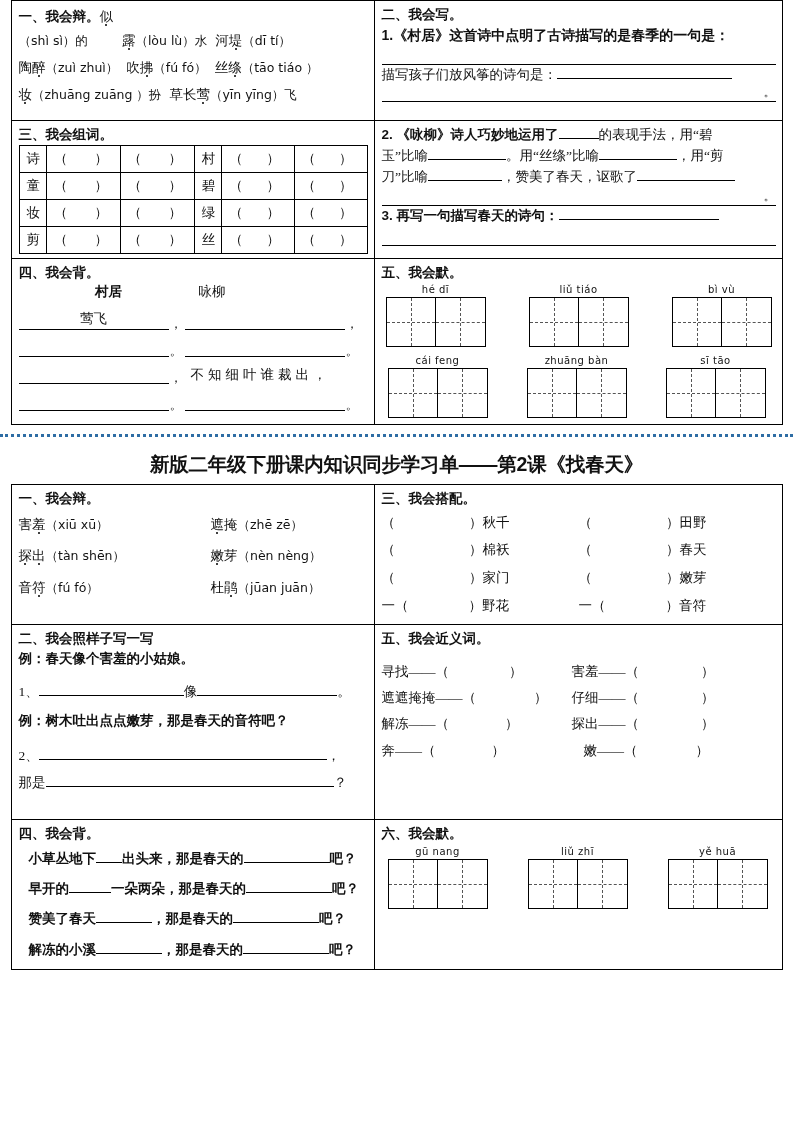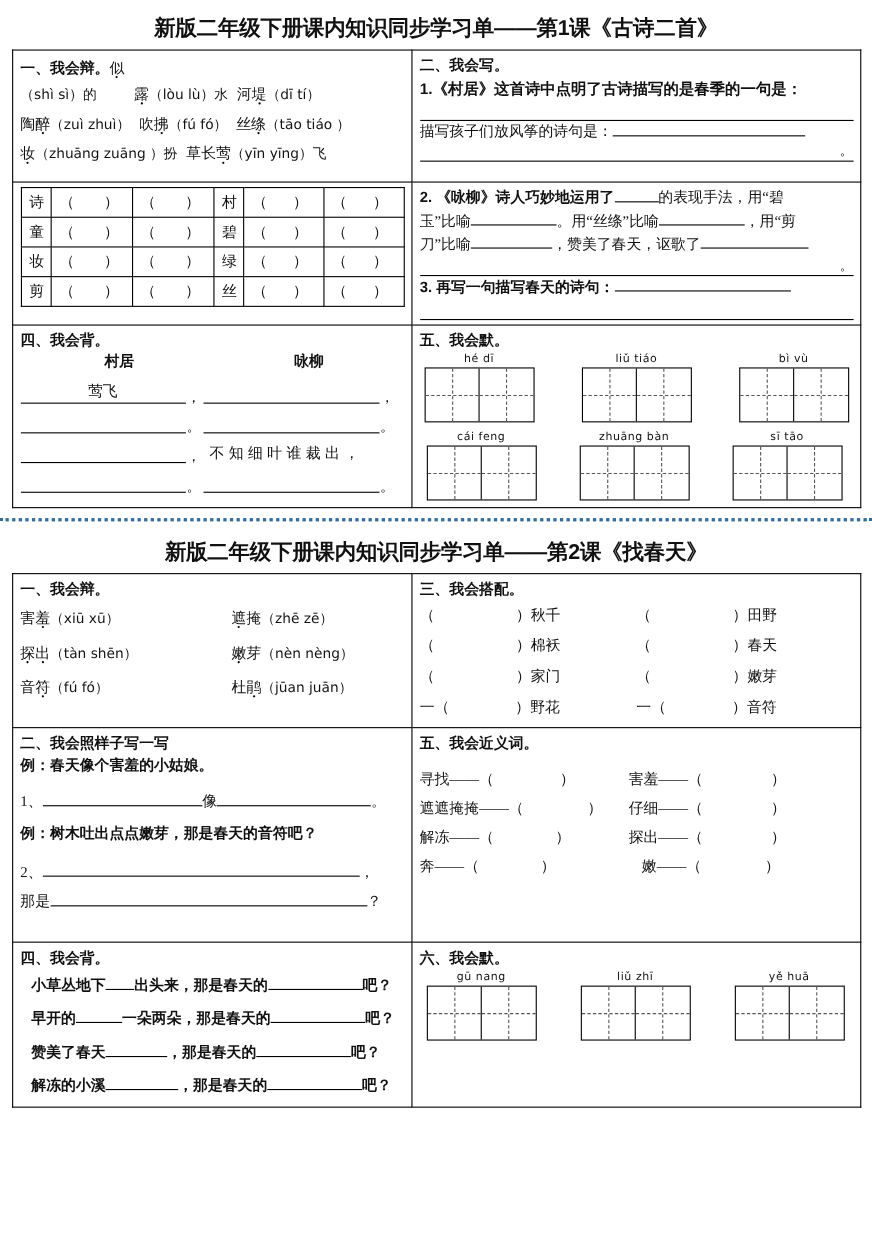--- a/index.html
+++ b/index.html
@@ -86,22 +86,22 @@
   
   .zuci { width: 100%; border-collapse: collapse; }
   .zuci td { border: none; padding: 3.5px 0; font-size: 13.5px; white-space: nowrap; }
   .zc-char { width: 26px; }
   .zc-par { width: 78px; }
 
   
   .bei-head { display: flex; padding: 1px 0 2px 0; }
   .bei-head .t1 { width: 180px; text-align: center;
       font-family: "Liberation Sans", "DejaVu Sans", sans-serif; font-weight: bold; font-size: 13.5px; }
-  .bei-head .t2 { width: 165px; text-align: center;
-      font-family: "Liberation Sans", "DejaVu Sans", sans-serif; font-weight: bold; font-size: 13.5px; }
+  .bei-head .t2 { width: 165px; text-align: left;
+      font-family: "Liberation Sans", "DejaVu Sans", sans-serif; font-weight: normal; font-size: 13.5px; }
   .beiline { display: flex; align-items: flex-end; height: 27px; }
   .beiseg { flex: 0 0 auto; border-bottom: 1.1px solid #000; height: 20px; position: relative; }
   .punc { font-size: 13px; padding: 0 2px 0 1px; line-height: 1; }
   .bei-txt {
       position: absolute; bottom: 4px; left: 0; width: 100%;
       text-align: center; font-size: 13.5px; line-height: 1;
   }
   .bei-sp { font-size: 13.5px; letter-spacing: 4px; }
 
   
@@ -159,21 +159,20 @@
 
   .beisong2 { font-size: 13.5px; line-height: 2.25; padding-left: 10px; }
   .beisong2 .bline { white-space: nowrap; font-weight: bold; }
 </style>
 </head>
 <body>
 
 <div class="page">
 
   <div class="sheet sheet1">
-    <div class="sheet-title">新版二年级下册课内知识同步学习单——第1课《古诗二首》</div>
 
     <table class="grid">
 
       <tbody>
           <tr>
         <td class="colL" style="height:120px;">
           <div class="bian1">
             <div class="hd"><span>一、我会辩。</span><span class="tail dot">似</span></div>
             <div class="l">
               <span class="py">（shì sì）的</span><span class="sp-lg"></span><span class="dot">露</span><span class="py">（lòu lù）水</span><span class="sp-sm"></span><span>河<span class="dot">堤</span></span><span class="py">（dī tí）</span>
@@ -195,20 +194,21 @@
             <div class="fullline" style="height:17px;position:relative;">
                   <span style="position:absolute;right:0;bottom:0;font-size:12px;">。</span>
                 </div>
           </div>
         </td>
       </tr>
 
       <tr>
         <td class="colL">
           <div>
+            <div class="hd">三、我会组词。</div>
             <table class="zuci">
               <tbody>
                     <tr>
                 <td class="zc-char">诗</td>
                 <td class="zc-par">（&nbsp;&nbsp;&nbsp;&nbsp;&nbsp;&nbsp;&nbsp;&nbsp;）</td>
                 <td class="zc-par">（&nbsp;&nbsp;&nbsp;&nbsp;&nbsp;&nbsp;&nbsp;&nbsp;）</td>
                 <td class="zc-char">村</td>
                 <td class="zc-par">（&nbsp;&nbsp;&nbsp;&nbsp;&nbsp;&nbsp;&nbsp;）</td>
                 <td class="zc-par">（&nbsp;&nbsp;&nbsp;&nbsp;&nbsp;&nbsp;&nbsp;）</td>
               </tr>

